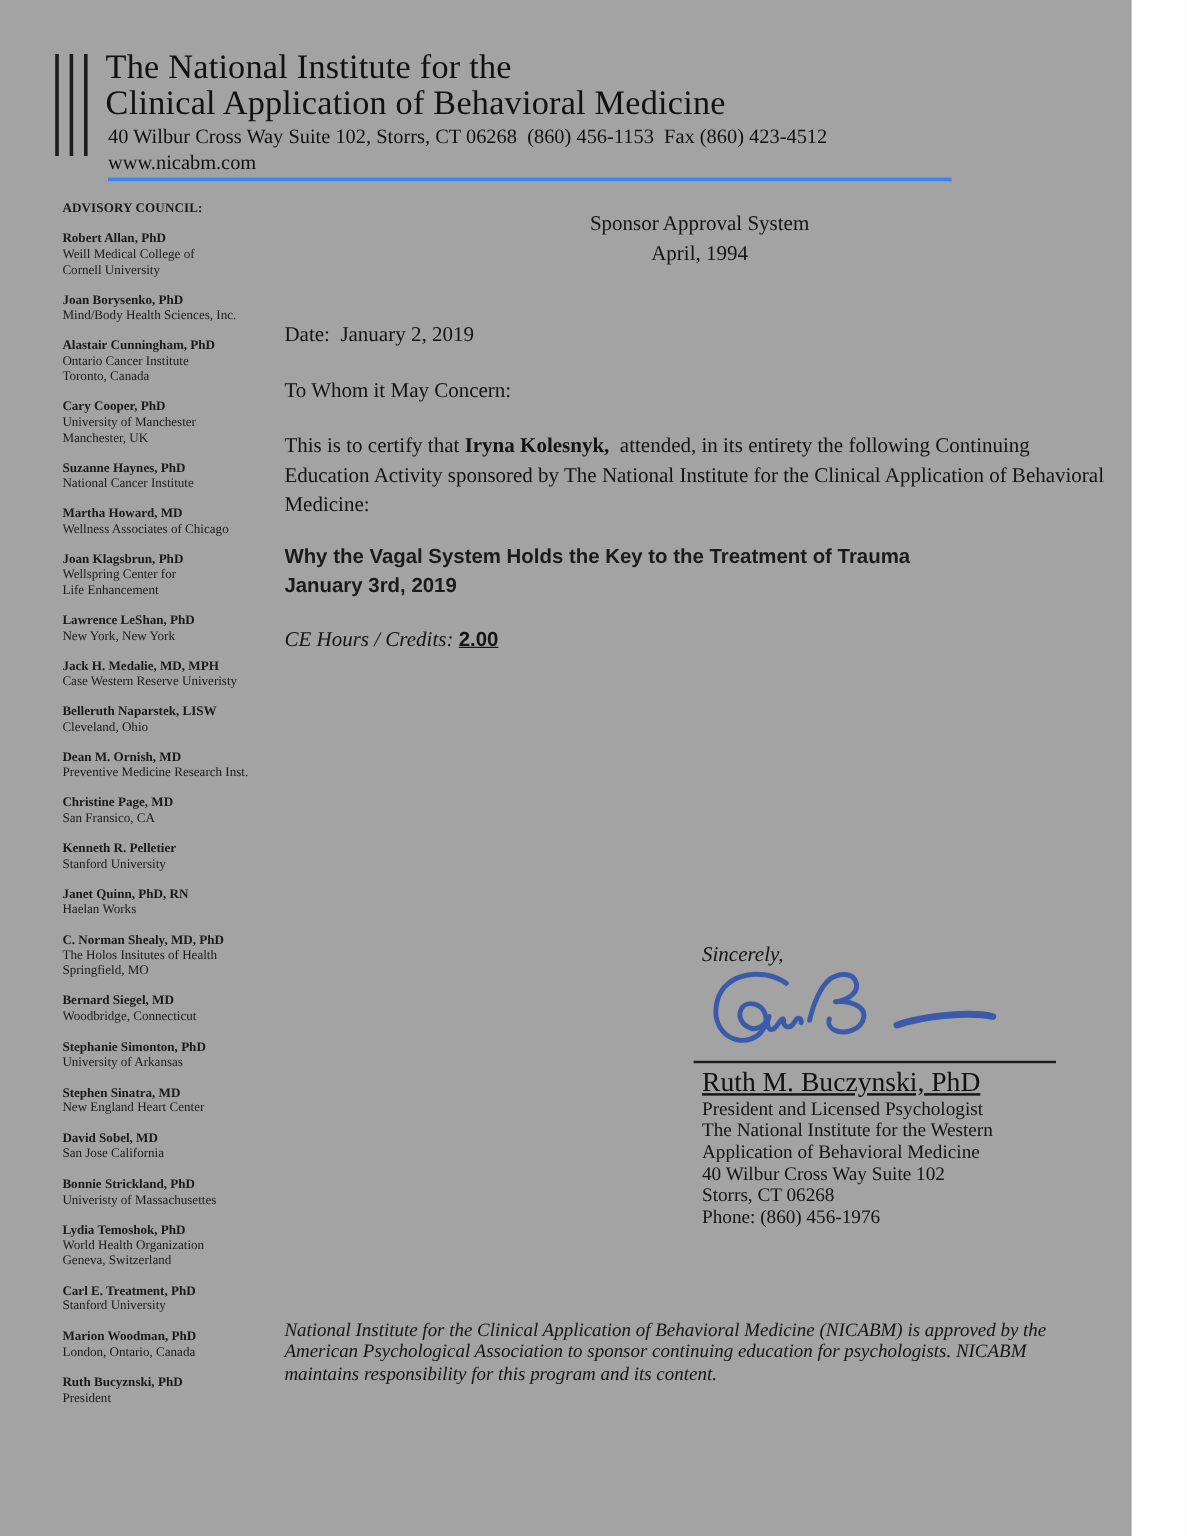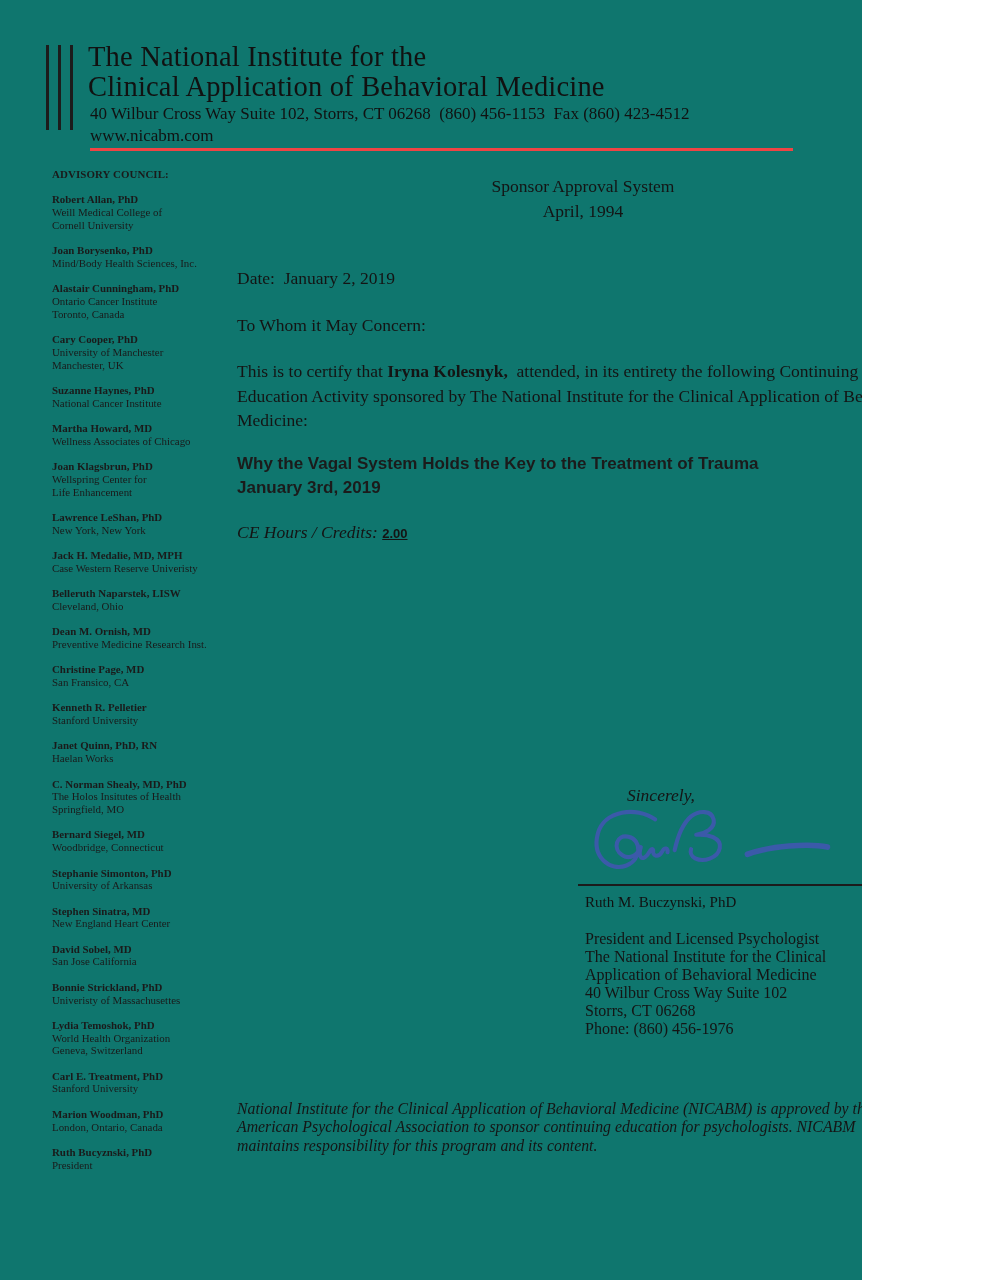--- a/index.html
+++ b/index.html
@@ -4,43 +4,43 @@
 <style>
   * { margin:0; padding:0; box-sizing:border-box; }
   html,body { background:#ffffff; }
   body {
     font-family:"Liberation Serif", serif;
     color:#141414;
     -webkit-font-smoothing:antialiased;
   }
   .page {
     position:relative;
-    width:862px; height:1280px;
-    background:#0f766e;
+    width:943px; height:1280px;
+    background:#a3a3a3;
     overflow:hidden;
   }
 
   
   .logo-bars {
     position:absolute; left:46px; top:45px;
     display:flex; gap:9.5px; height:85px;
   }
   .logo-bars .bar { width:2.5px; height:100%; background:#1c1c1c; }
   .org-name {
     position:absolute; left:88px; top:42px;
     font-size:28.5px; line-height:29.5px; letter-spacing:0.2px;
     color:#111;
   }
   .address-line {
     position:absolute; left:90px; top:103px; width:703px;
     font-size:17px; line-height:22px;
     color:#111;
     white-space:pre-wrap;
     padding-bottom:1px;
-    border-bottom:3px solid #ef4444;
+    border-bottom:3px solid #3b82f6;
   }
 
   
   .sidebar {
     position:absolute; left:52px; top:168px; width:178px;
     font-size:10.9px; line-height:12.75px; color:#1a1a1a;
   }
   .ac-title { font-weight:bold; margin-bottom:12.5px; letter-spacing:0.1px; }
   .ac-entry { margin-bottom:12.6px; }
   .ac-name { font-weight:bold; }
@@ -63,31 +63,31 @@
   }
   .certify b { font-weight:bold; }
   .course {
     position:absolute; top:452px; left:0;
     font-family:"Liberation Sans", sans-serif;
     font-weight:bold; font-size:17px; line-height:24px; color:#1b1b1b;
   }
   .ce-line { position:absolute; top:522px; left:0; font-style:italic; }
   .ce-value {
     font-style:normal; font-weight:bold;
-    font-family:"Liberation Sans", sans-serif; font-size:13px;
+    font-family:"Liberation Sans", sans-serif; font-size:17px;
     text-decoration:underline;
   }
-  .closing { position:absolute; left:348px; top:785px; font-style:italic;margin-left:42px; }
+  .closing { position:absolute; left:348px; top:785px; font-style:italic; }
   .sig-svg { position:absolute; left:337px; top:803px; }
   .signer {
     position:absolute; left:341px; top:884px; width:302px;
     border-top:2.5px solid #1c1c1c;
     padding:4px 0 0 7px;
   }
-  .signer-name { font-size:15px; line-height:24px; margin-bottom:16px; color:#111; }
+  .signer-name { font-size:23px; line-height:24px; margin-bottom:2px; color:#111;text-decoration:underline; }
   .signer-line { font-size:16px; line-height:18px; }
   .approval-note {
     position:absolute; top:1100px; left:0; width:668px;
     font-style:italic; font-size:15.8px; line-height:18.4px; color:#151515;
   }
 </style>
 </head>
 <body>
 
 <div class="page">
@@ -264,21 +264,21 @@
         <path stroke-width="5.5" d="M168 50 C190 42 228 39 246 43"></path>
       </g>
     </svg>
 
     <div class="signer">
       <div class="signer-name">Ruth M. Buczynski, PhD</div>
       <div>
 
           <div class="signer-line">President and Licensed Psychologist</div>
 
-          <div class="signer-line">The National Institute for the Clinical</div>
+          <div class="signer-line">The National Institute for the Western</div>
 
           <div class="signer-line">Application of Behavioral Medicine</div>
 
           <div class="signer-line">40 Wilbur Cross Way Suite 102</div>
 
           <div class="signer-line">Storrs, CT 06268</div>
 
           <div class="signer-line">Phone: (860) 456-1976</div>
         </div>
     </div>

